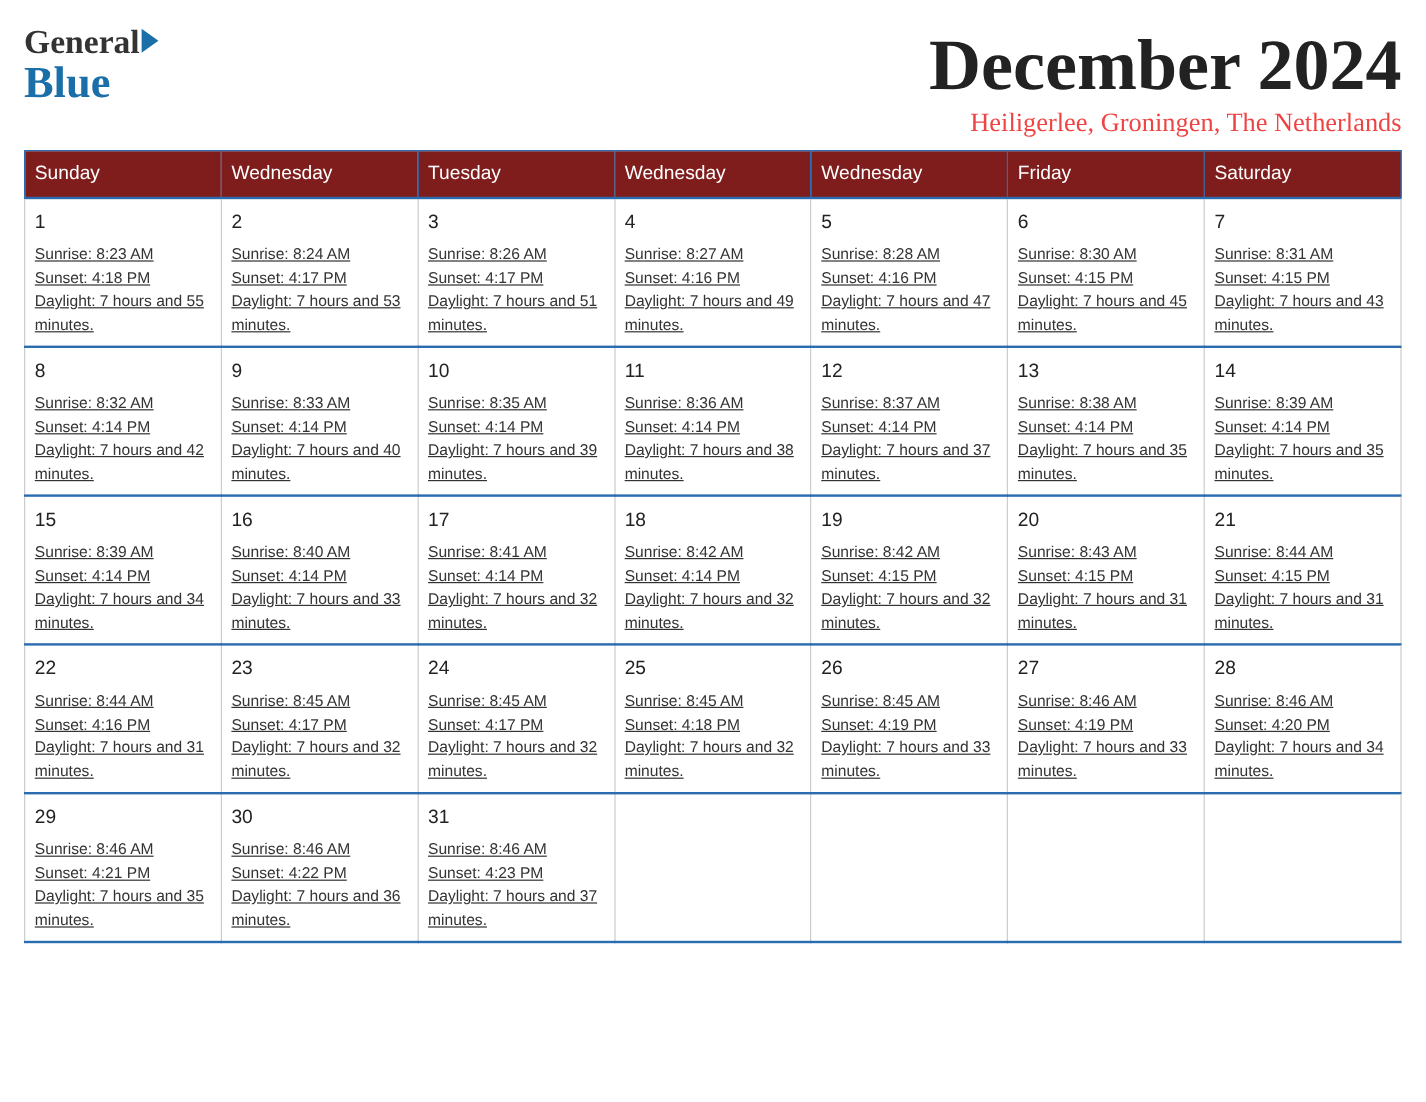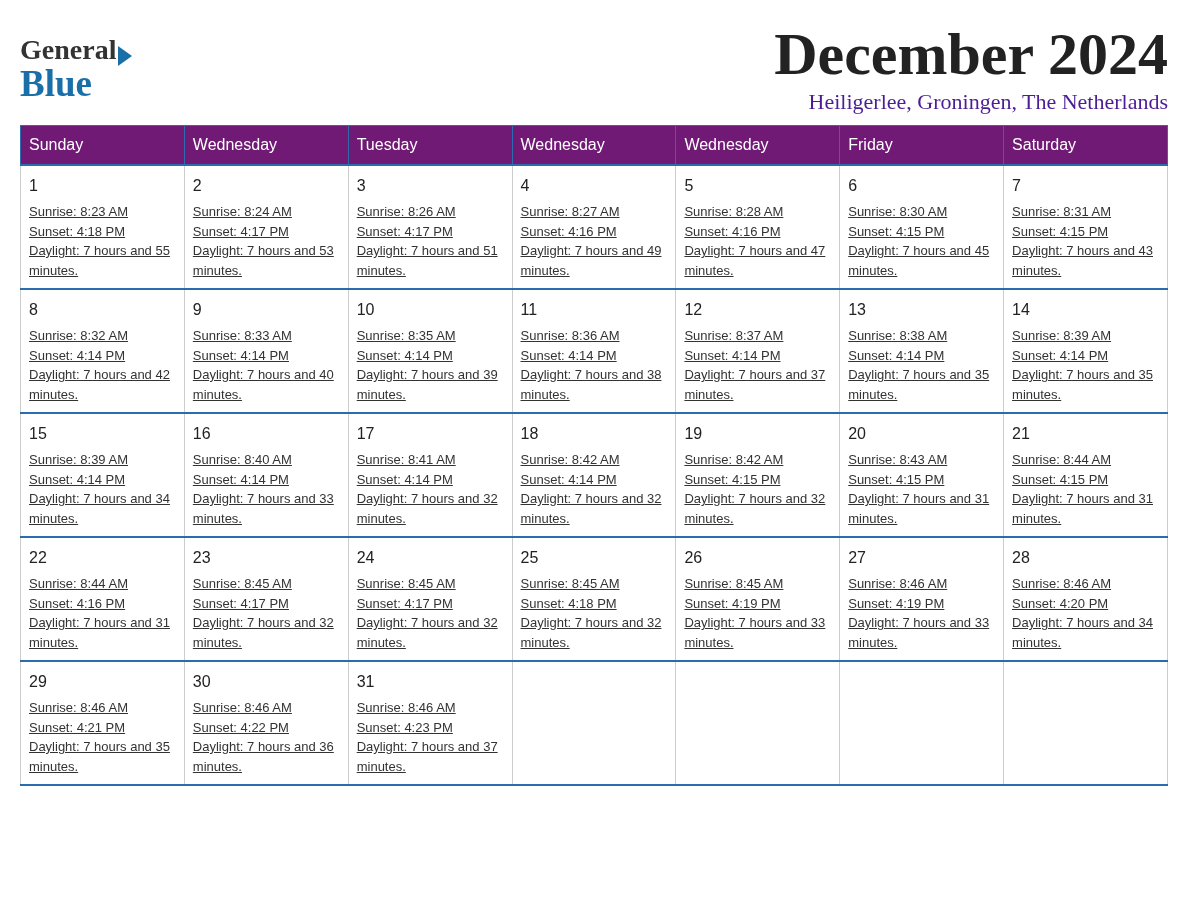--- a/index.html
+++ b/index.html
@@ -16,22 +16,21 @@
       align-items: flex-start;
       margin-bottom: 10px;
     }
     .logo {
       display: flex;
       flex-direction: column;
       align-items: flex-start;
     }
     .logo-text {
       display: flex;
-      align-items: flex-end;
-      margin-top: 14px;
+      align-items: flex-start;
     }
     .logo-general {
       font-size: 28px;
       font-weight: bold;
       color: #333;
       font-family: Georgia, serif;
     }
     .logo-arrow {
       width: 0;
       height: 0;
@@ -52,30 +51,30 @@
       text-align: right;
     }
     .month-title {
       font-size: 60px;
       font-weight: bold;
       color: #222;
       font-family: Georgia, serif;
     }
     .location-title {
       font-size: 22px;
-      color: #4c1d95;
+      color: #ef4444;
       font-family: Georgia, serif;
     }
     .calendar {
       width: 100%;
       border-collapse: collapse;
       margin-top: 10px;
     }
     .calendar th {
-      background-color: #701a75;
+      background-color: #7f1d1d;
       color: white;
       padding: 10px 8px;
       text-align: left;
       font-size: 16px;
       font-weight: normal;
       border: 1px solid #2b6cb0;
     }
     .calendar td {
       vertical-align: top;
       padding: 8px;

